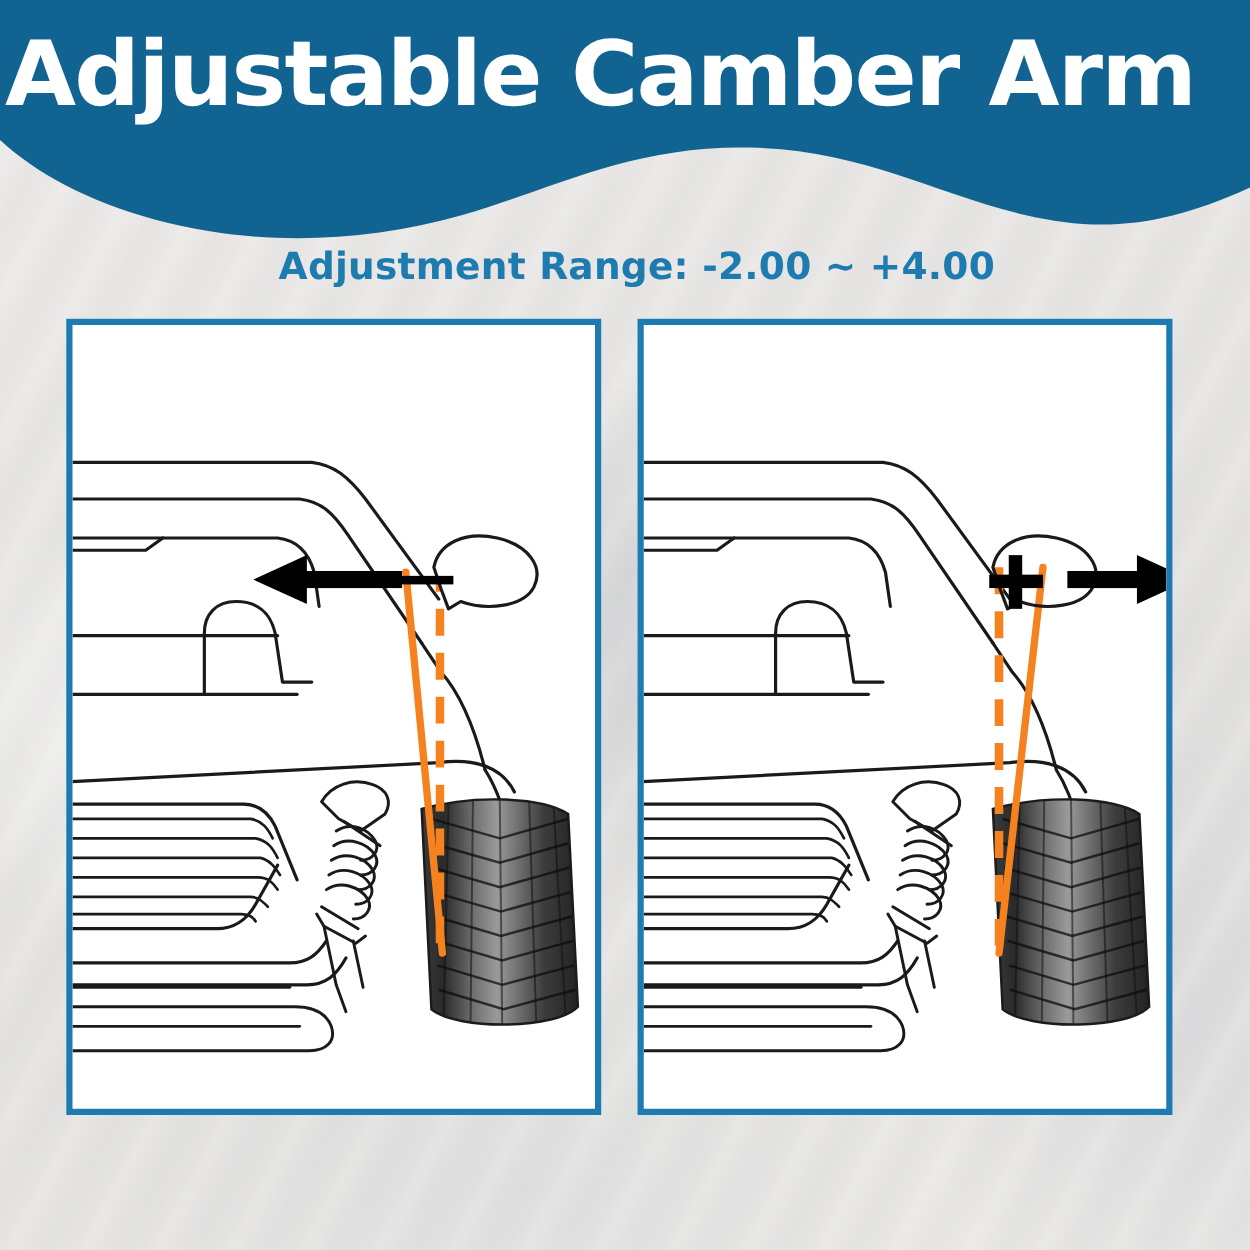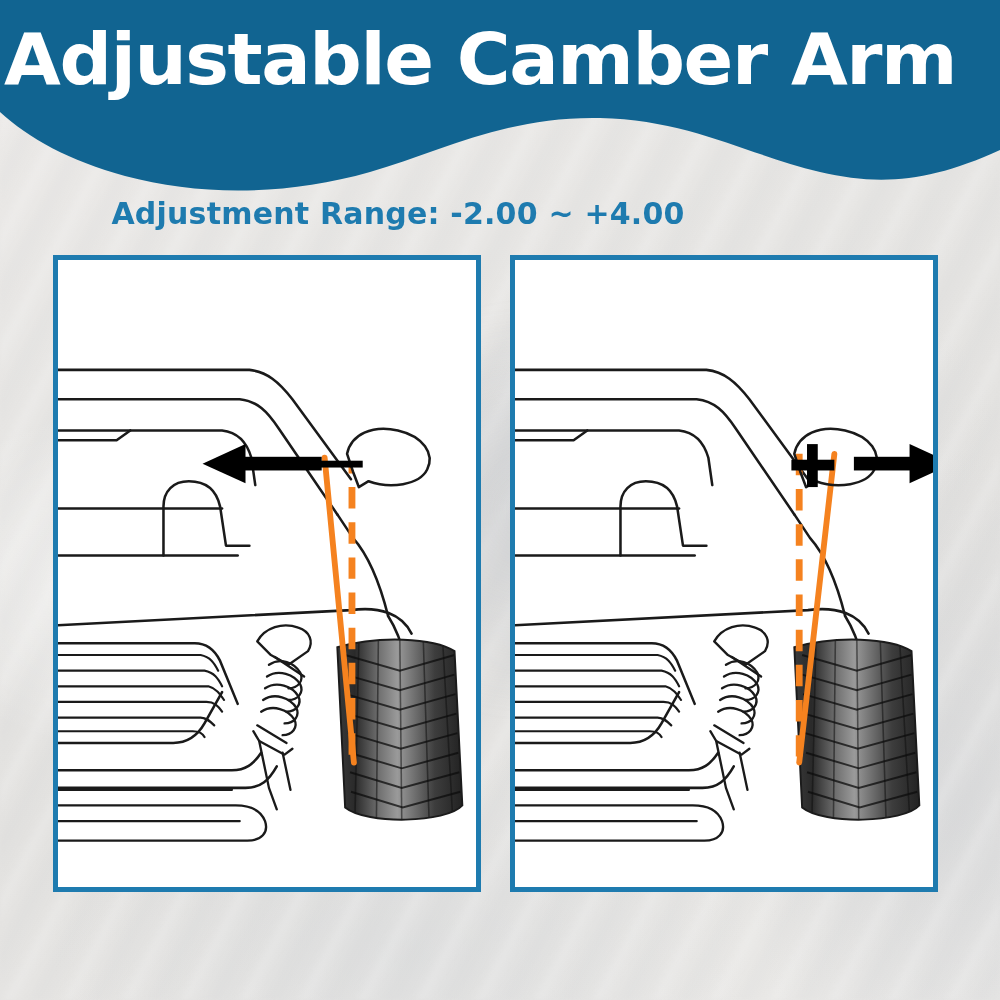--- a/index.html
+++ b/index.html
@@ -70,21 +70,21 @@
     font-family: "DejaVu Sans", sans-serif;
     transform: scaleX(1.02);
     transform-origin: left center;
   }
 
   
   #subtitle {
     position: absolute;
     left: 0; top: 196px;
     width: 796px;
-    text-align: center;
+    text-align: right;
     color: #1E7BAF;
     font-size: 30px;
     font-weight: bold;
     letter-spacing: 0.2px;
     font-family: "DejaVu Sans", sans-serif;
   }
 
   
   .panel {
     position: absolute;

